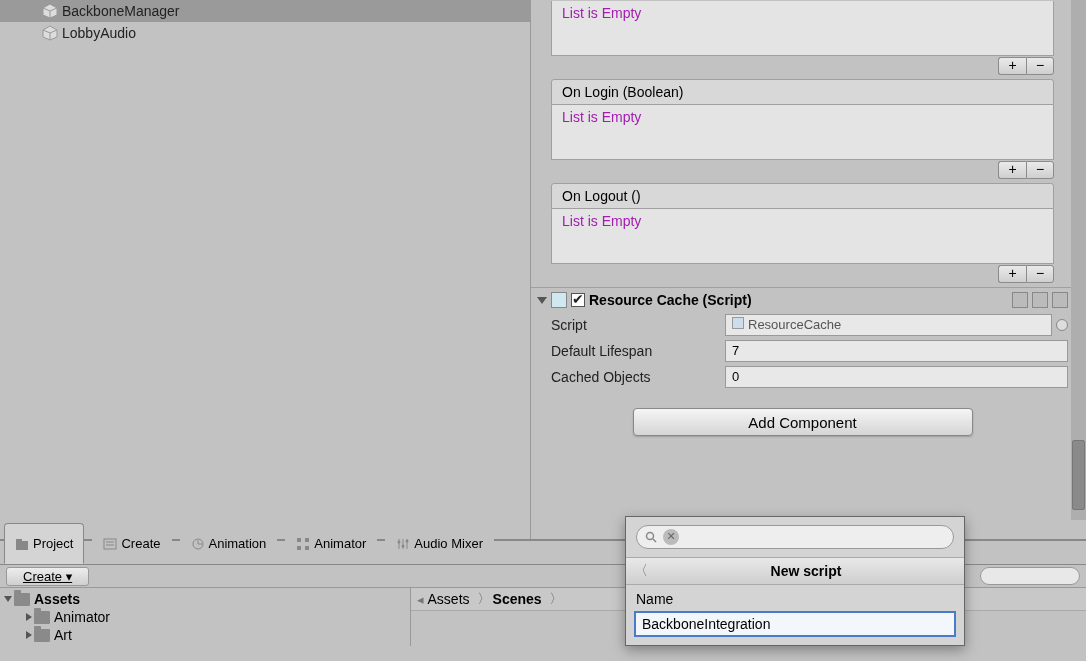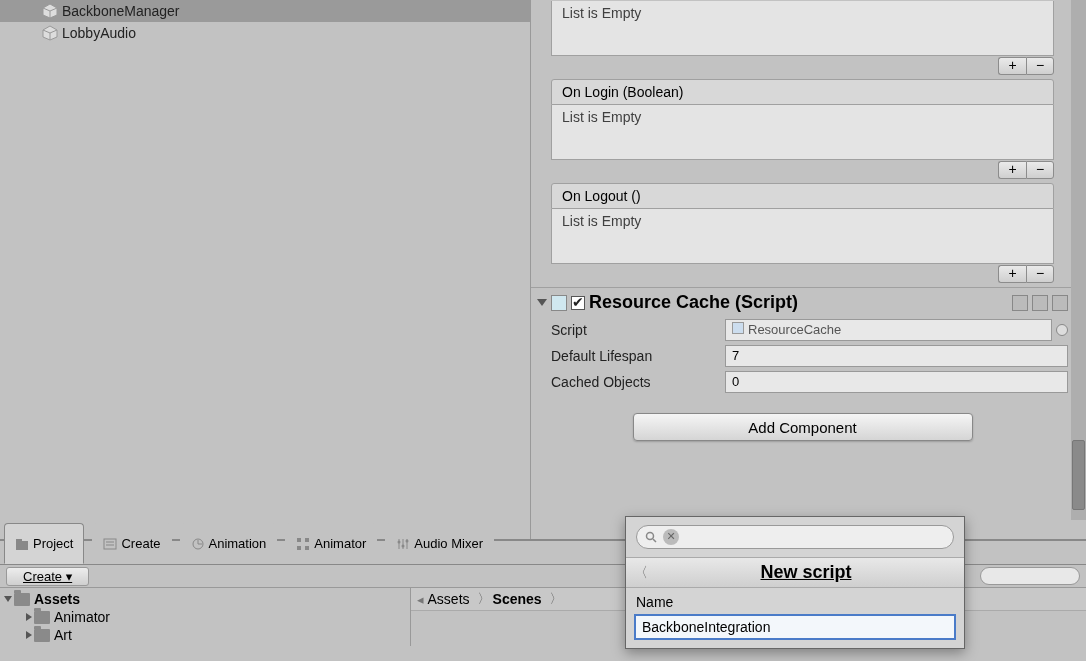--- a/index.html
+++ b/index.html
@@ -9,32 +9,32 @@
 .hierarchy-item { display: flex; align-items: center; padding: 2px 0 2px 42px; height: 22px; }
 .hierarchy-item.selected { background: #9a9a9a; }
 .hierarchy-item .cube-icon { width: 16px; height: 16px; margin-right: 4px; }
 .hierarchy-item span { font-size: 14px; color: #222; }
 
 .inspector { position: absolute; left: 530px; top: 0; width: 556px; height: 539px; background: #c2c2c2; overflow: hidden; border-left: 1px solid #999; }
 .inspector-inner { padding-right: 12px; }
 
 .event-block { margin: 1px 20px 4px 20px; }
 .event-header { background: #d8d8d8; border: 1px solid #a0a0a0; padding: 4px 10px; font-size: 14px; border-radius: 3px 3px 0 0; }
-.event-body { background: #e4e4e4; border: 1px solid #a0a0a0; border-top: none; padding: 4px 10px 30px 10px; font-size: 14px; color: #404040; min-height: 55px; }
+.event-body { background: #e4e4e4; border: 1px solid #a0a0a0; border-top: none; padding: 4px 10px 30px 10px; font-size: 14px; color: #a21caf; min-height: 55px; }
 .event-footer { display: flex; justify-content: flex-end; gap: 0; margin-top: 1px; }
 .pm-btn { width: 28px; height: 18px; background: linear-gradient(#eaeaea,#cfcfcf); border: 1px solid #8c8c8c; font-size: 14px; line-height: 14px; text-align: center; cursor: pointer; }
 .pm-btn:first-child { border-radius: 3px 0 0 3px; border-right: none; }
 .pm-btn:last-child { border-radius: 0 3px 3px 0; }
 
 .component-header { display: flex; align-items: center; padding: 4px 6px; background: #c2c2c2; border-top: 1px solid #a0a0a0; margin-top: 4px; }
 .fold { width: 0; height: 0; border-left: 5px solid transparent; border-right: 5px solid transparent; border-top: 7px solid #555; margin-right: 4px; }
 .script-icon { width: 16px; height: 16px; background: #d0e8f0; border: 1px solid #888; margin-right: 4px; }
 .checkbox { width: 14px; height: 14px; background: #fff; border: 1px solid #555; margin-right: 4px; position: relative; }
 .checkbox.checked::after { content: "✔"; position: absolute; top: -3px; left: 0px; font-size: 14px; color: #222; }
-.component-header b { font-size: 18px; font-weight: bold; }
+.component-header b { font-size: 14px; font-weight: bold; }
 .hdr-icons { margin-left: auto; display: flex; gap: 4px; }
 .hdr-icon { width: 16px; height: 16px; background: #bbb; border: 1px solid #888; }
 
 .prop-row { display: flex; align-items: center; padding: 2px 6px 2px 20px; }
 .prop-label { width: 174px; font-size: 14px; color: #222; }
 .prop-field { flex: 1; background: #e8e8e8; border: 1px solid #999; padding: 2px 6px; font-size: 14px; height: 22px; display: flex; align-items: flex-start; }
 .prop-field.obj { color: #555; }
 .obj-icon { width: 12px; height: 12px; background: #cde; border: 1px solid #999; margin-right: 4px; }
 .obj-dot { width: 12px; height: 12px; border: 1px solid #888; border-radius: 50%; margin-left: 4px; background: #ddd; position: relative; }
 
@@ -72,21 +72,21 @@
 .bc-item.bold { font-weight: bold; }
 .bc-sep { margin: 0 2px; color: #666; }
 
 .popup { position: absolute; left: 625px; top: 516px; width: 340px; background: #d4d4d4; border: 1px solid #666; box-shadow: 0 4px 12px rgba(0,0,0,0.35); z-index: 100; }
 .popup-search { display: flex; align-items: center; margin: 8px 10px; background: #eee; border: 1px solid #999; border-radius: 12px; padding: 2px 8px; height: 24px; }
 .popup-search .mag { width: 12px; height: 12px; margin-right: 6px; }
 .popup-search input { flex: 1; border: none; background: transparent; outline: none; font-size: 14px; }
 .popup-search .clear { width: 16px; height: 16px; background: #bbb; border-radius: 50%; text-align: center; line-height: 14px; color: #666; font-size: 11px; cursor: pointer; }
 .popup-header { display: flex; align-items: center; background: linear-gradient(#e8e8e8,#cfcfcf); border-top: 1px solid #aaa; border-bottom: 1px solid #aaa; padding: 4px 8px; }
 .popup-back { color: #777; margin-right: 8px; cursor: pointer; font-size: 14px; }
-.popup-title { flex: 1; text-align: center; font-weight: bold; font-size: 18px; text-decoration: underline; }
+.popup-title { flex: 1; text-align: center; font-weight: bold; font-size: 14px; }
 .popup-label { padding: 6px 10px 4px 10px; font-size: 14px; }
 .popup-input { margin: 0 8px 8px 8px; }
 .popup-input input { width: 100%; background: #f3f7fb; border: 2px solid #4a7bc8; padding: 3px 6px; font-size: 14px; outline: none; }
 
 svg.cube { stroke: #999; fill: #ddd; }
 svg.mag-glass circle { stroke: #888; fill: none; stroke-width: 1.5; }
 svg.mag-glass line { stroke: #888; stroke-width: 1.5; }
 </style>
 </head>
 <body>

